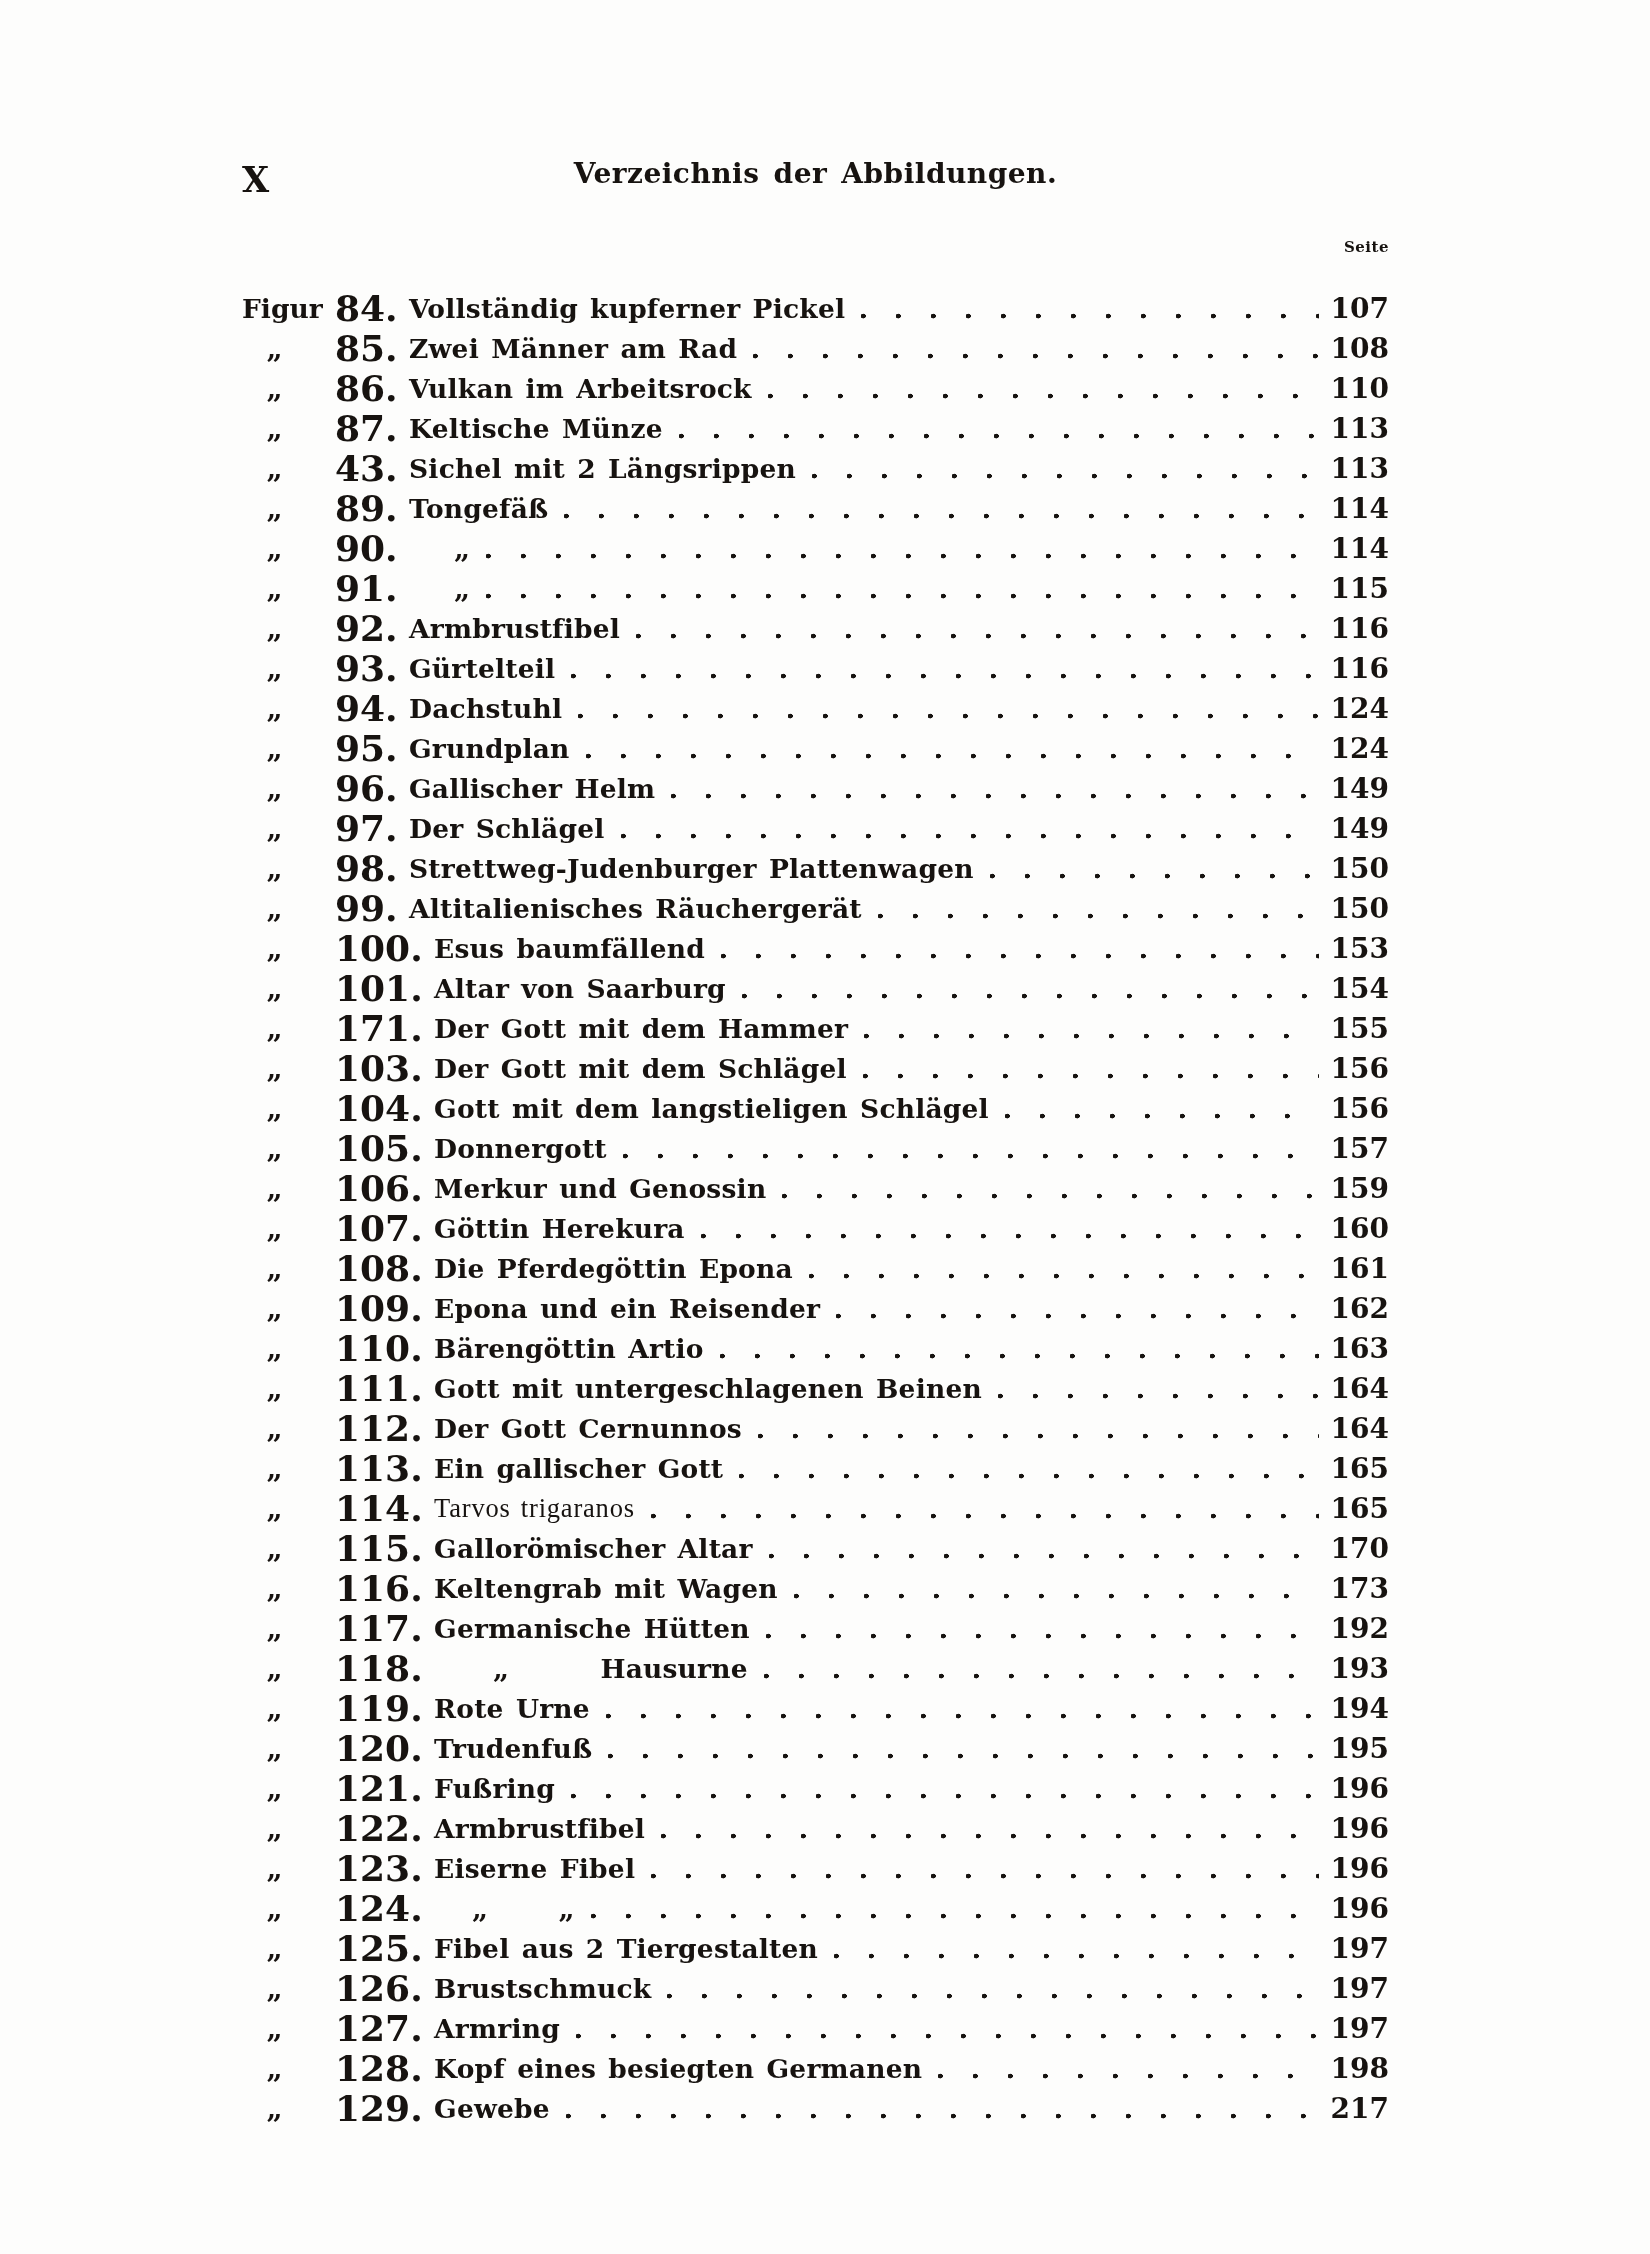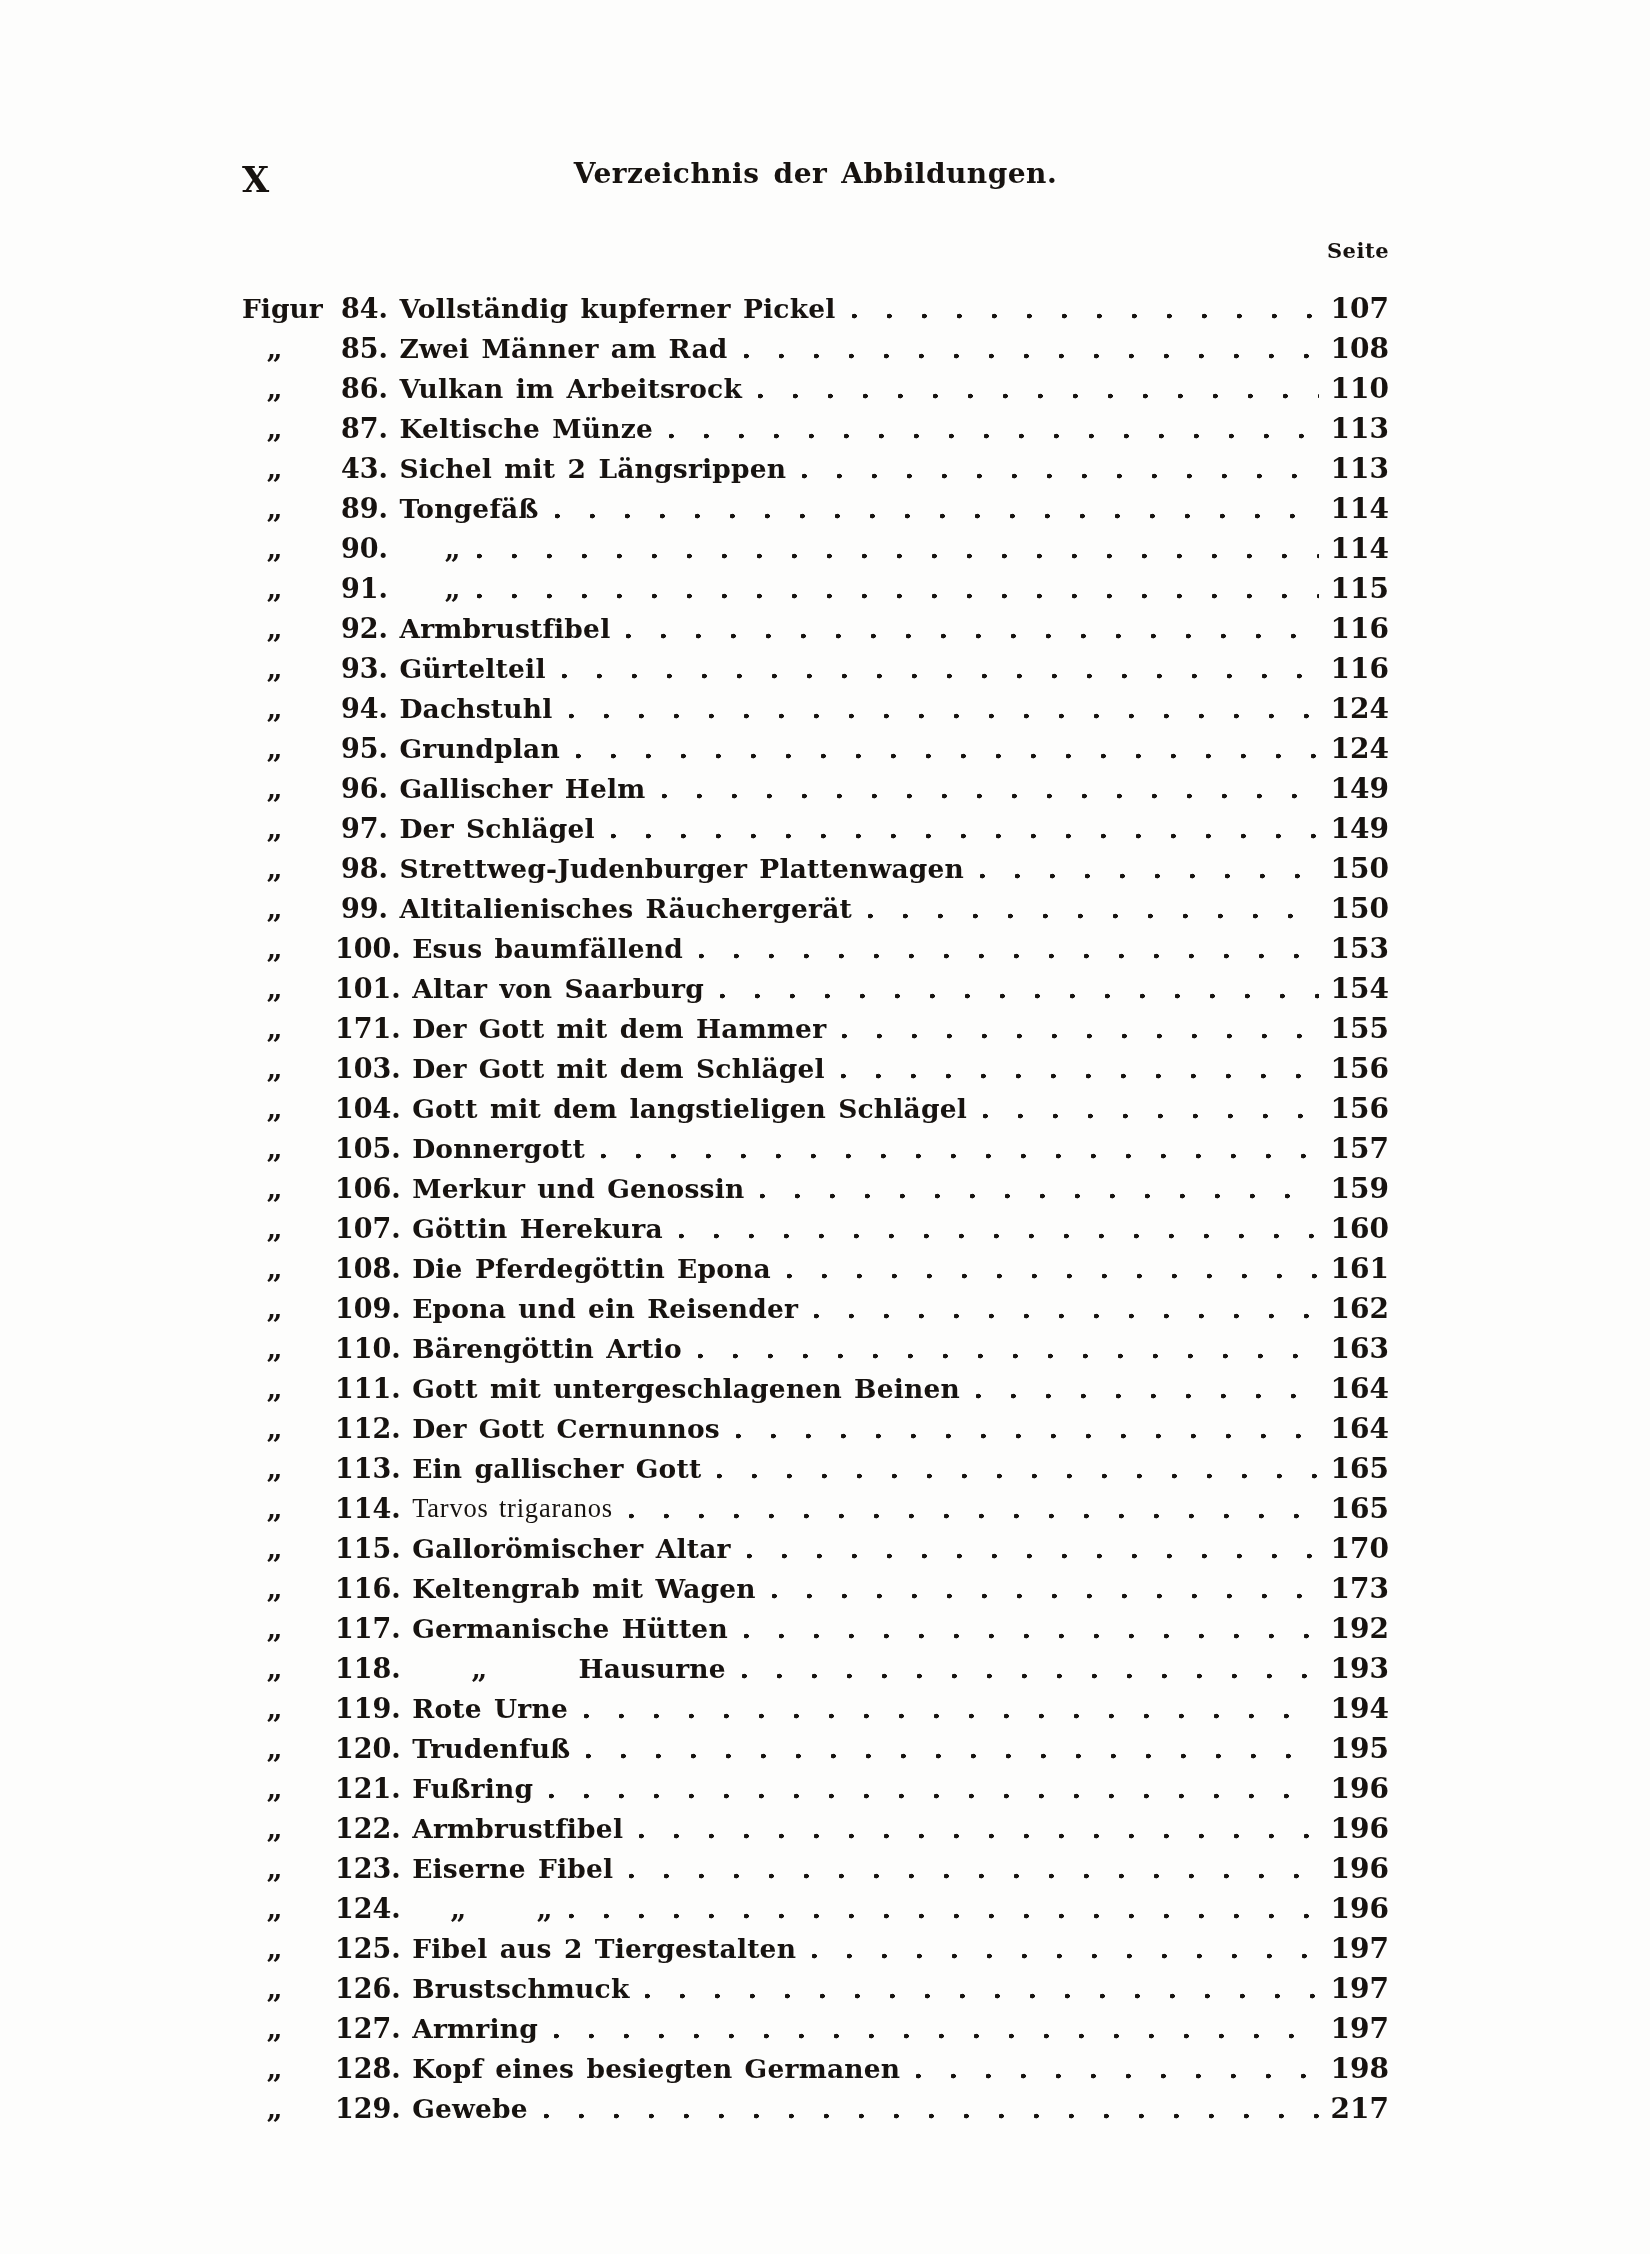--- a/index.html
+++ b/index.html
@@ -22,36 +22,36 @@
     font-size: 35px; font-weight: 700; letter-spacing: 0.9px;
   }
   .running-title {
     position: absolute; left: 0; right: 0; text-align: center;
     font-size: 28px; font-weight: 700; letter-spacing: 0.5px; word-spacing: 3.8px;
   }
 
   .seite-heading {
     position: absolute; top: 238px; left: 242px; width: 1147px;
     text-align: right;
-    font-size: 21px; font-weight: 700; letter-spacing: 0.5px;
+    font-size: 15px; font-weight: 700; letter-spacing: 0.5px;
   }
 
   .toc { position: absolute; top: 288px; left: 242px; width: 1147px; }
   .row {
     display: flex; align-items: center;
     height: 40px; white-space: nowrap;
   }
   .col-label {
     flex: 0 0 93px; width: 93px;
     font-size: 26.5px; font-weight: 700;
   }
   .col-label.ditto-label { padding-left: 24.6px; font-size: 28px; }
   .col-num {
     flex: 0 0 53px; text-align: right;
-    font-size: 27px; font-weight: 700;
+    font-size: 36px; font-weight: 700;
   }
   .col-title {
     margin-left: 11.4px;
     font-size: 26.5px; font-weight: 700;
     word-spacing: 2.8px; letter-spacing: 0.2px;
   }
   .col-title .ditto-seg { font-size: 28px; }
   .col-title.antiqua {
     font-weight: 400; font-family: "Liberation Serif", serif;
     letter-spacing: 0.8px;

